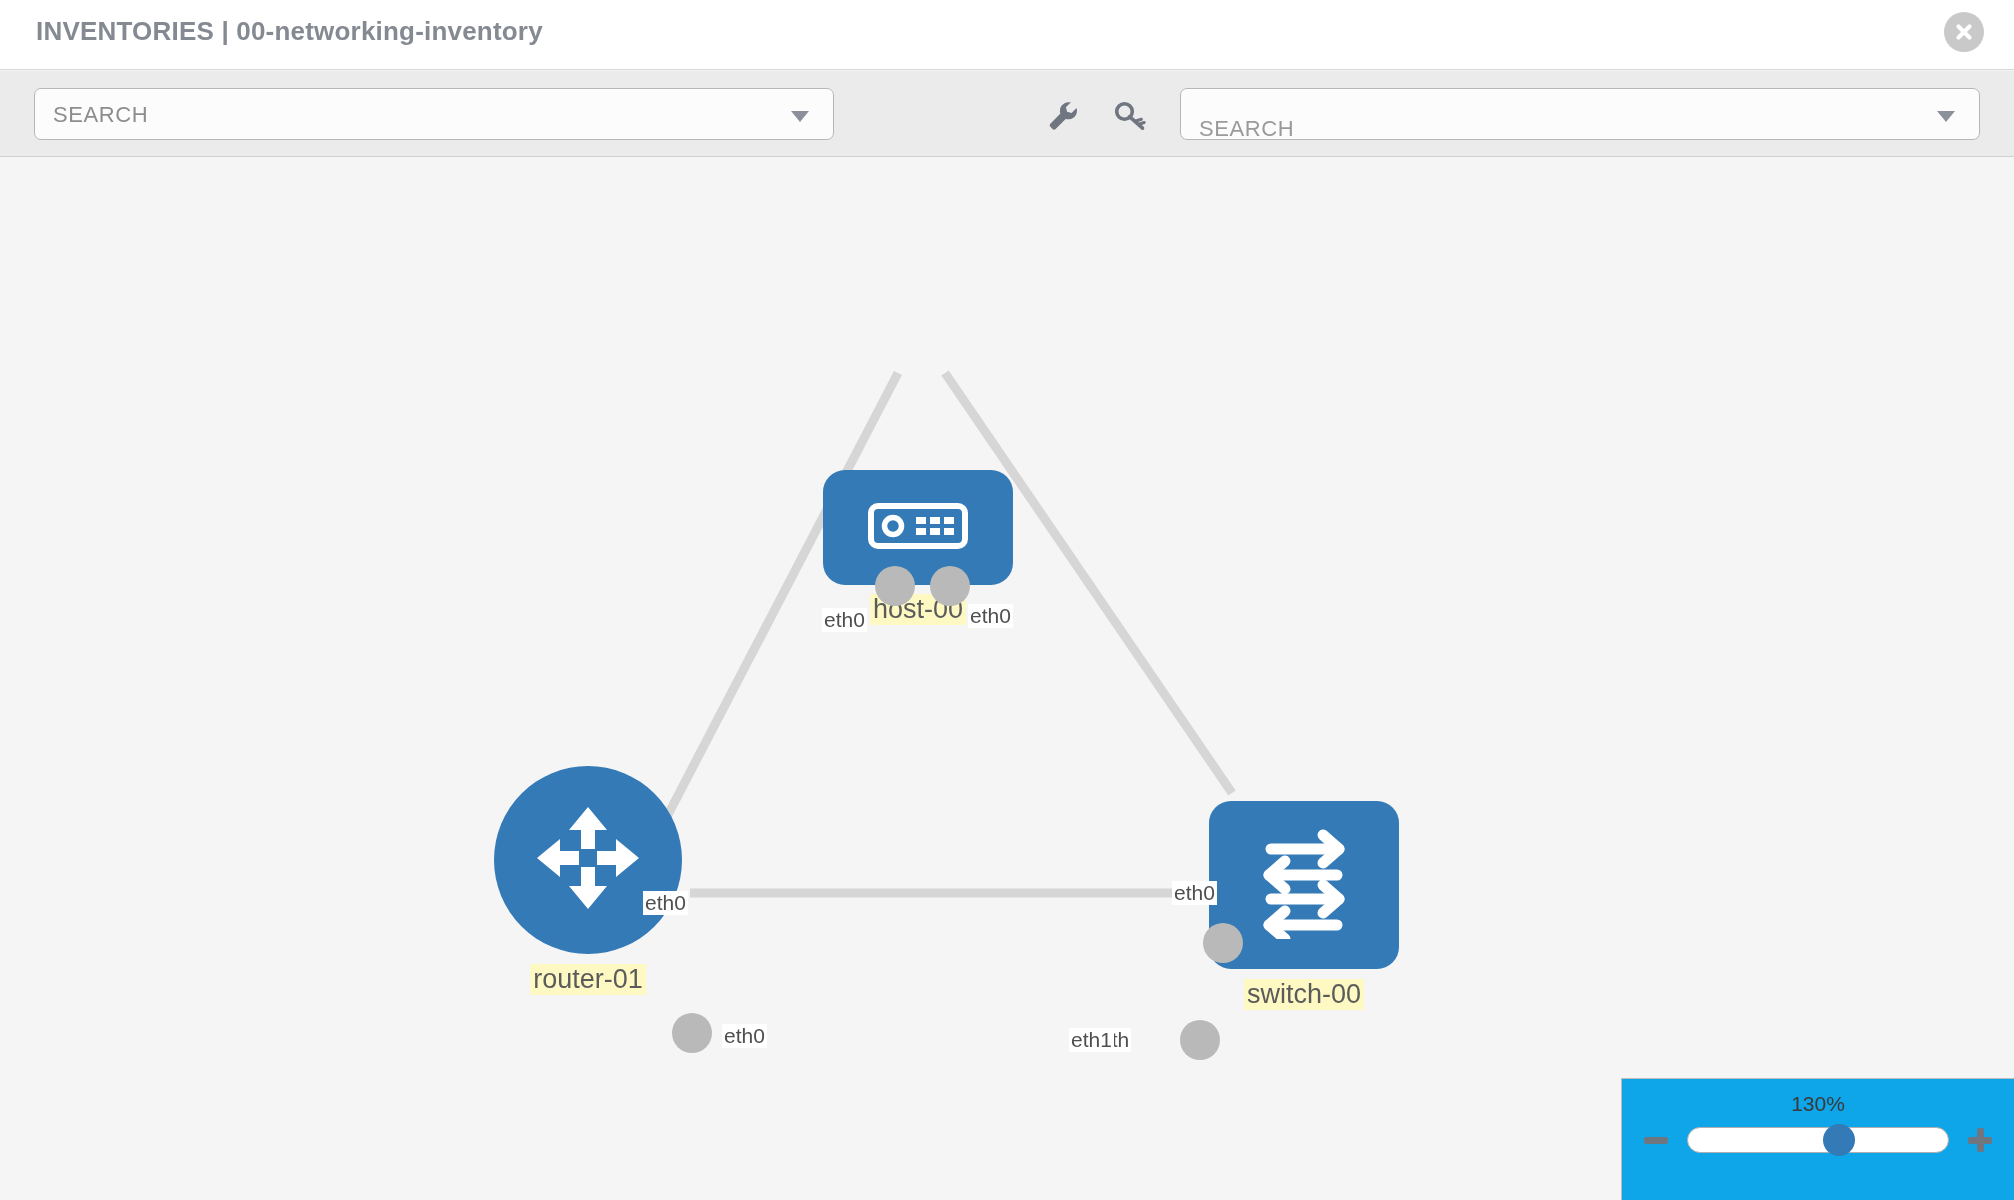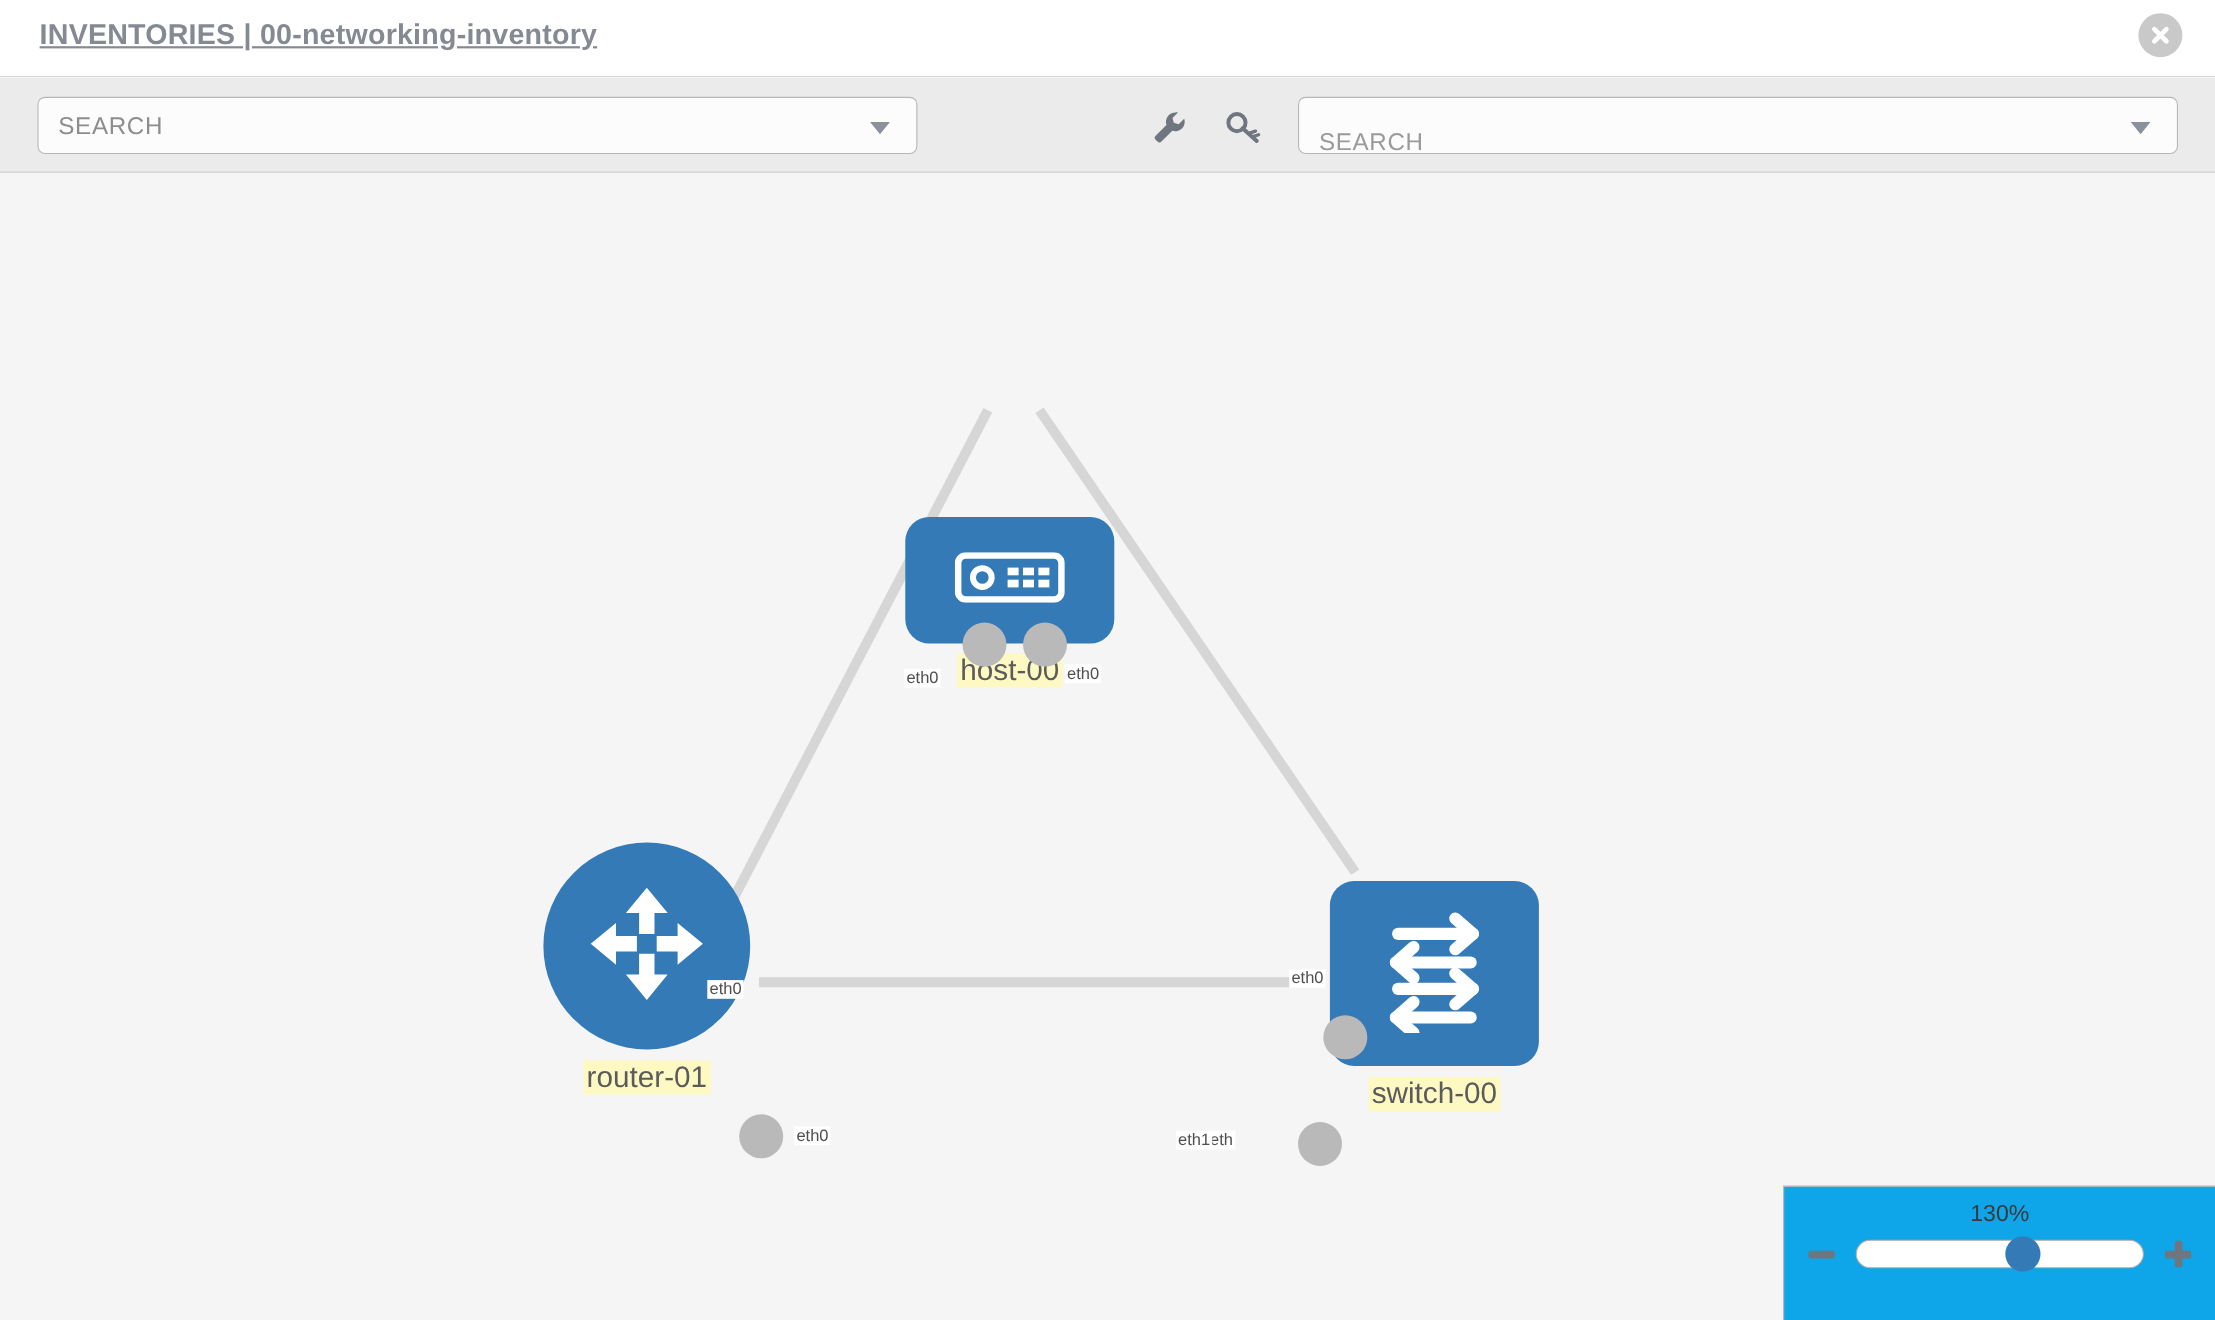--- a/index.html
+++ b/index.html
@@ -21,21 +21,20 @@
     border-bottom: 1px solid #d7d7d7;
   }
   .header-title {
     position: absolute;
     left: 36px; top: 16px;
     font-size: 26px;
     font-weight: bold;
     color: #848992;
     letter-spacing: 0.2px;
     white-space: nowrap;
-    text-decoration: underline;
   }
   .close-btn {
     position: absolute;
     right: 30px; top: 12px;
     width: 40px; height: 40px;
     border-radius: 50%;
     background: #c9c9c9;
     cursor: pointer;
     display: flex; align-items: center; justify-content: center;
   }
@@ -132,21 +131,21 @@
   .socket {
     position: absolute;
     width: 40px; height: 40px;
     border-radius: 50%;
     background: #b9b9b9;
     cursor: pointer;
   }
   .iface-label {
     position: absolute;
     white-space: nowrap;
-    font-size: 15px;
+    font-size: 21px;
     color: #4f4f4f;
     background: #ffffff;
     padding: 0 2px;
   }
 
   
   .zoom-panel {
     position: absolute;
     left: 1621px; top: 1078px;
     width: 393px; height: 122px;

